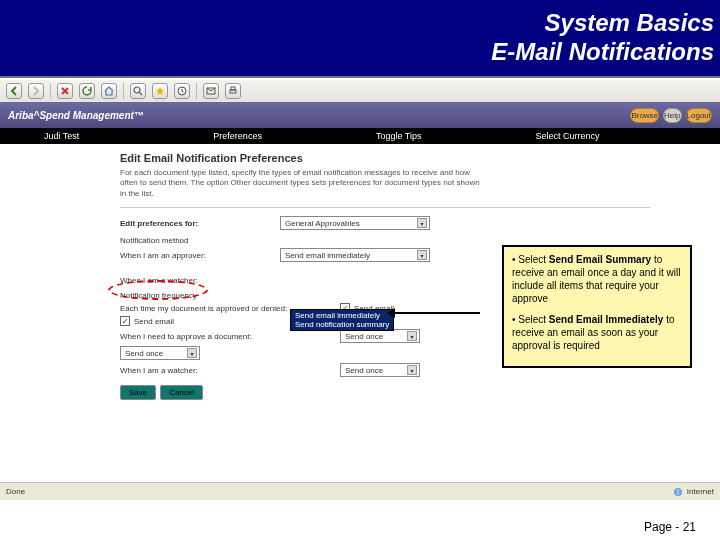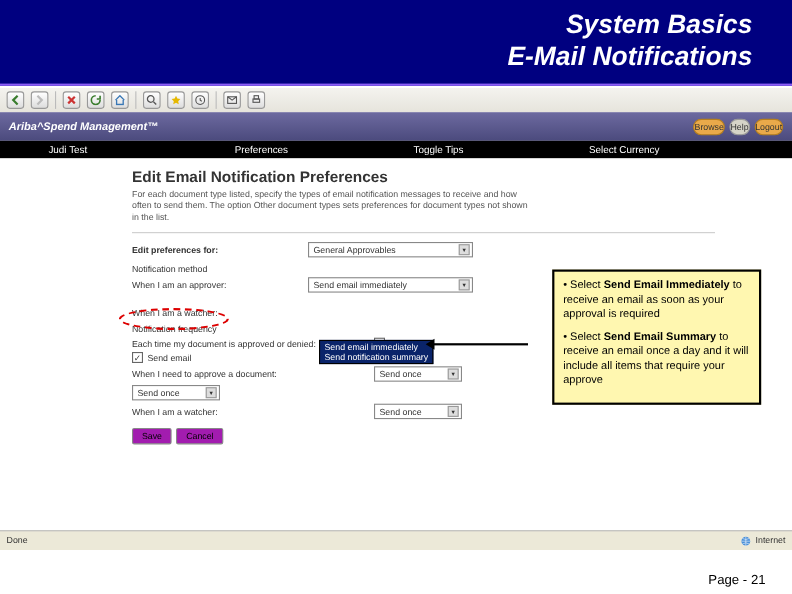--- a/index.html
+++ b/index.html
@@ -1,17 +1,17 @@
 <!DOCTYPE html>
 <html><head>
 <meta charset="utf-8">
 <style>
   * { box-sizing: border-box; margin: 0; padding: 0; }
   body { width: 720px; height: 540px; background: #fff; font-family: Arial, sans-serif; position: relative; overflow: hidden; }
-  .slide-header { background: #000080; color: #fff; height: 78px; display: flex; align-items: center; justify-content: flex-end; padding-right: 36px; border-bottom: 2px solid #8b5cf6; }
+  .slide-header { background: #000080; color: #fff; height: 78px; display: flex; align-items: center; justify-content: flex-end; padding-right: 6px; border-bottom: 2px solid #737373; }
   .slide-header h1 { font-size: 24px; font-weight: bold; text-align: right; line-height: 1.2; font-style: italic; }
   .screenshot-area { position: absolute; top: 80px; left: 0; width: 720px; height: 420px; background: #fff; }
   
   .browser-toolbar { height: 22px; background: linear-gradient(#f4f3ef,#e6e4dc); display: flex; align-items: center; padding: 0 6px; gap: 6px; }
   .tb-btn { width: 16px; height: 16px; border: 1px solid #999; border-radius: 3px; background: linear-gradient(#fff,#ddd); display: flex; align-items: center; justify-content: center; }
   .tb-btn svg { width: 10px; height: 10px; }
   .tb-sep { width: 1px; height: 16px; background: #bbb; }
   .window-controls { position: absolute; top: 84px; right: 8px; display: flex; gap: 2px; }
   .wc-label { font-size: 8px; color: #333; margin-right: 4px; display:inline-block; align-self:center;}
   .wc { width: 14px; height: 12px; background: linear-gradient(#5aa3e0,#2d6db3); color:#fff; font-size:8px; display:flex; align-items:center; justify-content:center; border: 1px solid #1a4a82;}
@@ -21,21 +21,21 @@
   .ariba-banner .right-btns { display: flex; gap: 4px; }
   .pill { font-size: 8px; padding: 2px 0; border-radius: 8px; color:#333; }
   .pill.orange { background: #e9a94a; border: 1px solid #b57f1f; }
   .pill.gray { background: #d6d4c8; border: 1px solid #999; }
   
   .nav-bar { height: 16px; background: #000; color: #fff; font-size: 9px; display: flex; align-items: center;}
   .nav-bar span { padding: 0 40px; margin-left: 34px; }
   .nav-bar span:first-child { padding-left: 10px; padding-right:60px; flex:0 0 auto;}
   
   .content { position: relative; padding: 8px 0 8px 120px; background: #fff; height: 340px;}
-  .panel-title { font-size: 14px; font-weight: bold; color: #333; margin-bottom: 4px; }
+  .panel-title { font-size: 11px; font-weight: bold; color: #333; margin-bottom: 4px; }
   .intro-text { font-size: 8px; color: #555; line-height: 1.3; margin-bottom: 8px; max-width: 360px;}
   .hr { border-top: 1px solid #ccc; margin: 4px 0 8px; width: 530px;}
   .field-row { display: flex; align-items: center; font-size: 8px; color: #333; margin-bottom: 3px; }
   .field-row .lab { width: 160px; }
   .dropdown { border: 1px solid #888; background: #fff; font-size: 8px; height: 14px; min-width: 150px; display: flex; align-items: center; justify-content: space-between; padding: 0 2px 0 4px; }
   .dropdown .arrow { width: 10px; height: 10px; background: #ddd; border: 1px solid #999; font-size:6px; display:flex; align-items:center; justify-content:center;}
   .dropdown.small { min-width: 80px; }
   .section-label { font-size: 8px; color: #333; margin: 6px 0 3px; }
   .chk { width: 10px; height: 10px; border: 1px solid #666; display: inline-flex; align-items:center; justify-content:center; font-size:8px; margin-right:4px;}
   
@@ -46,21 +46,21 @@
   .dd-popup .opt2 { color: #fff; }
   
   .hint-arrow { position: absolute; left: 390px; top: 232px; width: 90px; height: 2px; background: #000; }
   .hint-arrow::before { content: ""; position: absolute; left: -8px; top: -4px; border: 5px solid transparent; border-right: 8px solid #000; }
   
   .hint-box { position: absolute; right: 28px; top: 165px; width: 190px; background: #fff7b0; border: 2px solid #000; padding: 6px 8px; font-size: 10px; line-height: 1.3; }
   .hint-box p { margin-bottom: 8px; }
   .hint-box strong { font-weight: bold; }
   
   .form-buttons { display: flex; gap: 4px; margin-top: 8px;}
-  .form-buttons .btn { font-size: 8px; padding: 2px 8px; background: #a21caf; border:1px solid #888; border-radius:2px;}
+  .form-buttons .btn { font-size: 8px; padding: 2px 8px; background: #0f766e; border:1px solid #888; border-radius:2px;}
   
   .status-bar { position: absolute; bottom: 0; left: 0; width: 720px; height: 18px; background: #ece9d8; border-top: 1px solid #bbb; display: flex; align-items: center; justify-content: space-between; padding: 0 6px; font-size: 8px; color: #333;}
   .status-bar .right { display:flex; align-items:center; gap:4px;}
   
   .page-footer { position: absolute; bottom: 6px; right: 24px; font-size: 12px; color: #000; }
 </style>
 </head>
 <body>
 
 <div class="slide-header">
@@ -230,24 +230,24 @@
 
   <div class="dd-popup">
     <div>Send email immediately</div>
     <div class="opt2">Send notification summary</div>
   </div>
 
   <div class="hint-arrow"></div>
 
   <div class="hint-box">
     <p>
-      <span>•  Select </span><strong>Send Email Immediately</strong><span> to receive an email as soon as your approval is required</span>
+      <span>•  Select </span><strong>Send Email Summary</strong><span> to receive an email once a day and it will include all items that require your approve</span>
     </p>
     <p>
-      <span>•  Select </span><strong>Send Email Summary</strong><span> to receive an email once a day and it will include all items that require your approve</span>
+      <span>•  Select </span><strong>Send Email Immediately</strong><span> to receive an email as soon as your approval is required</span>
     </p>
   </div>
 
   <div class="status-bar">
     <span>Done</span>
     <span class="right">
       <svg width="10" height="10" viewBox="0 0 10 10">
           <circle cx="5" cy="5" r="4" fill="#4a90d9"></circle>
           <path d="M1 5h8M5 1v8M2 2.5q3 2 6 0M2 7.5q3 -2 6 0" stroke="#fff" stroke-width="0.5" fill="none"></path>
         </svg>

